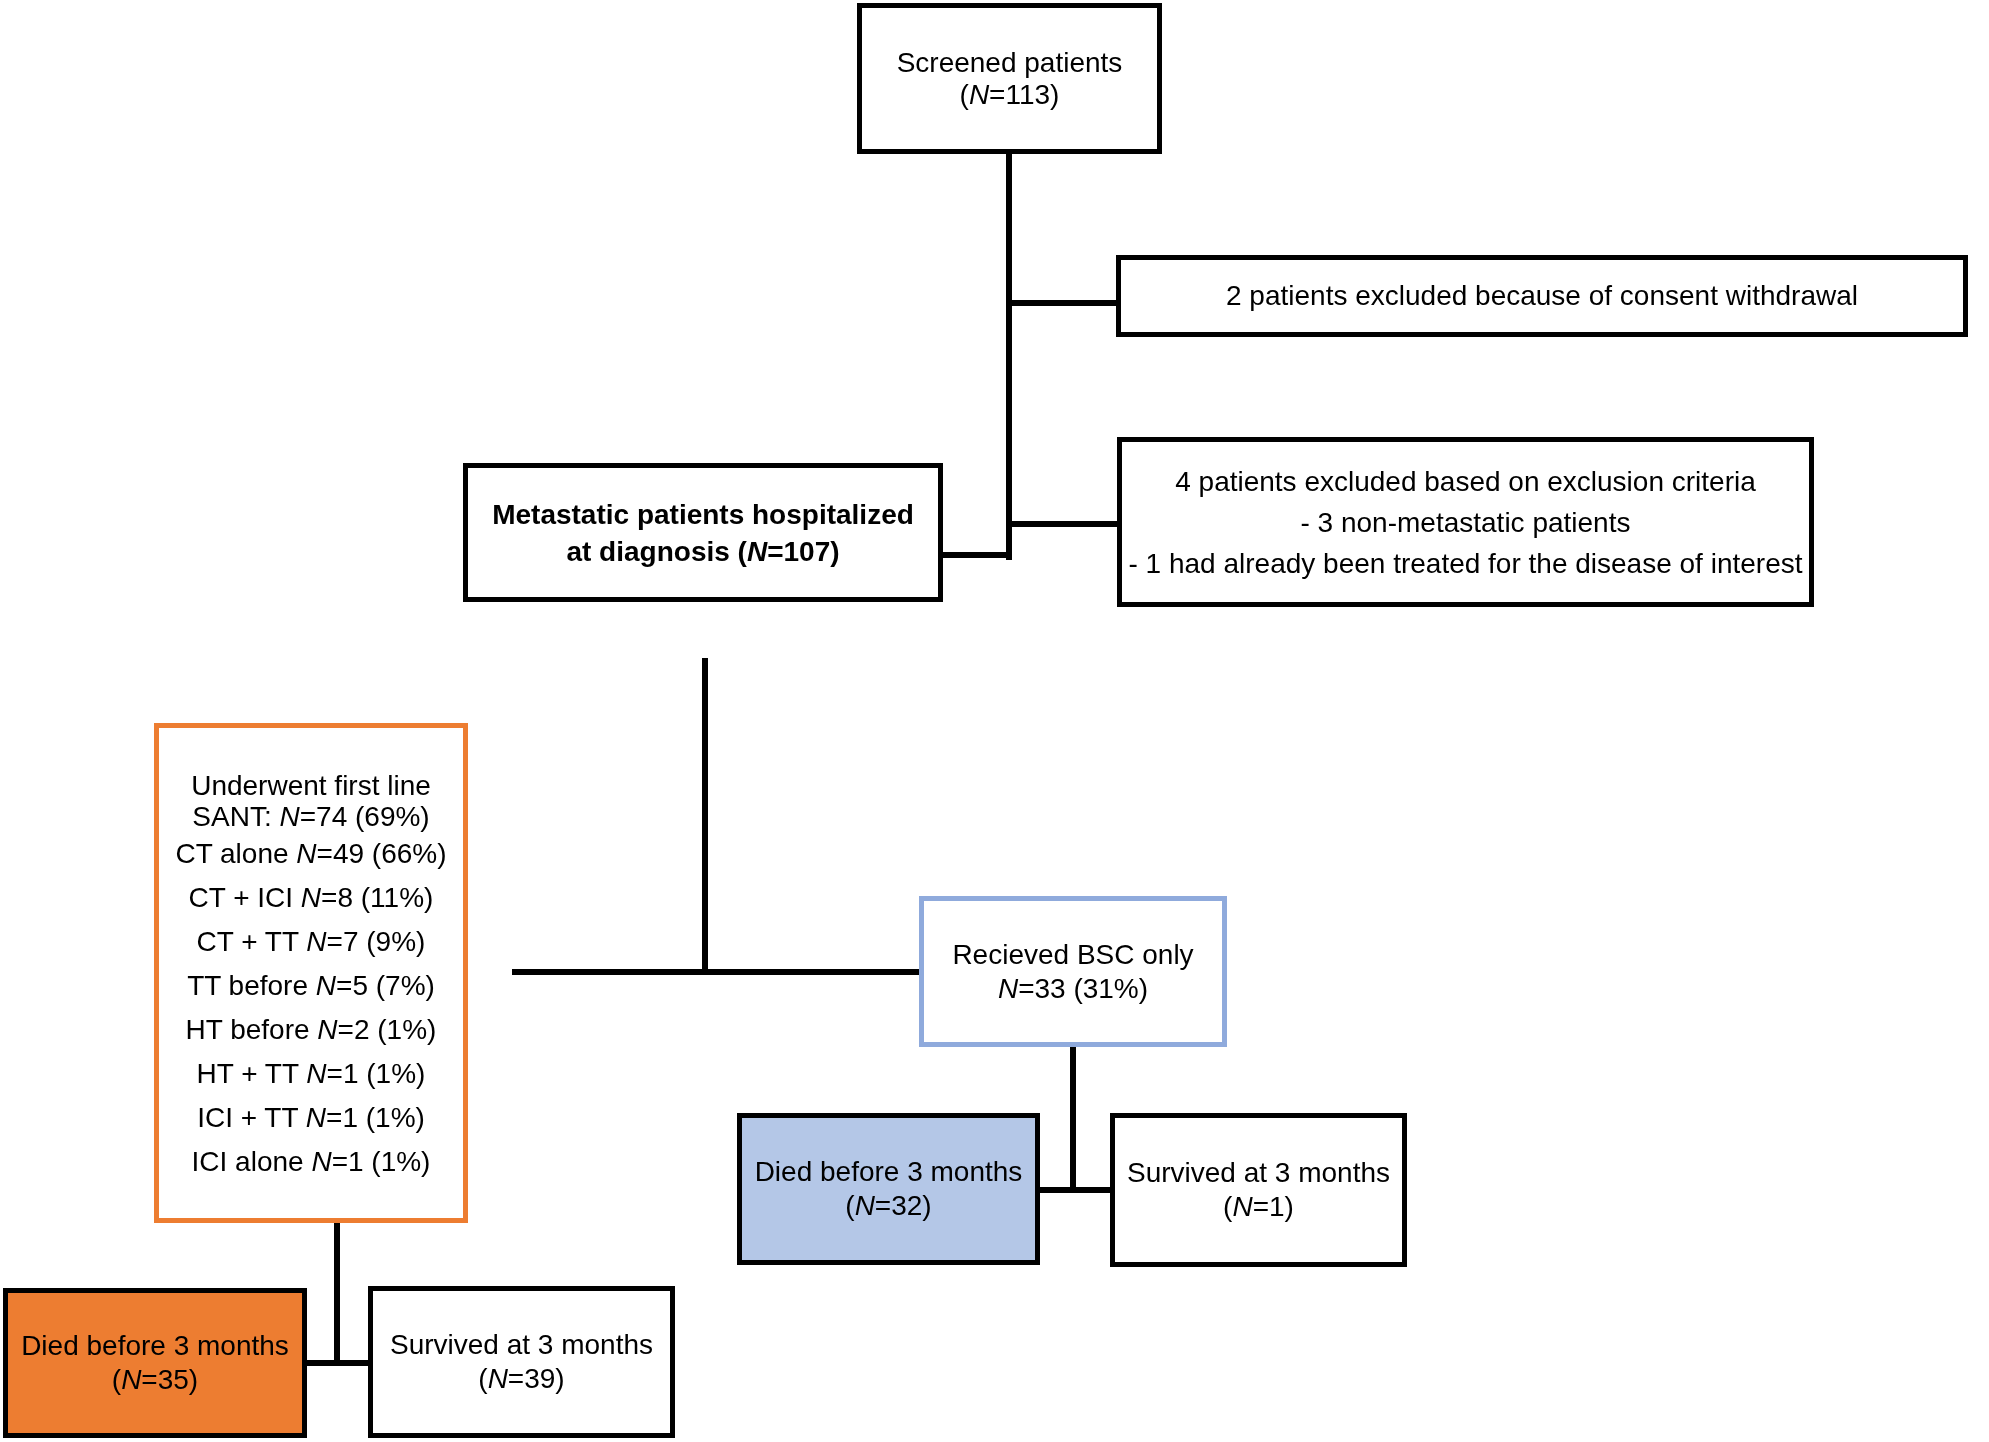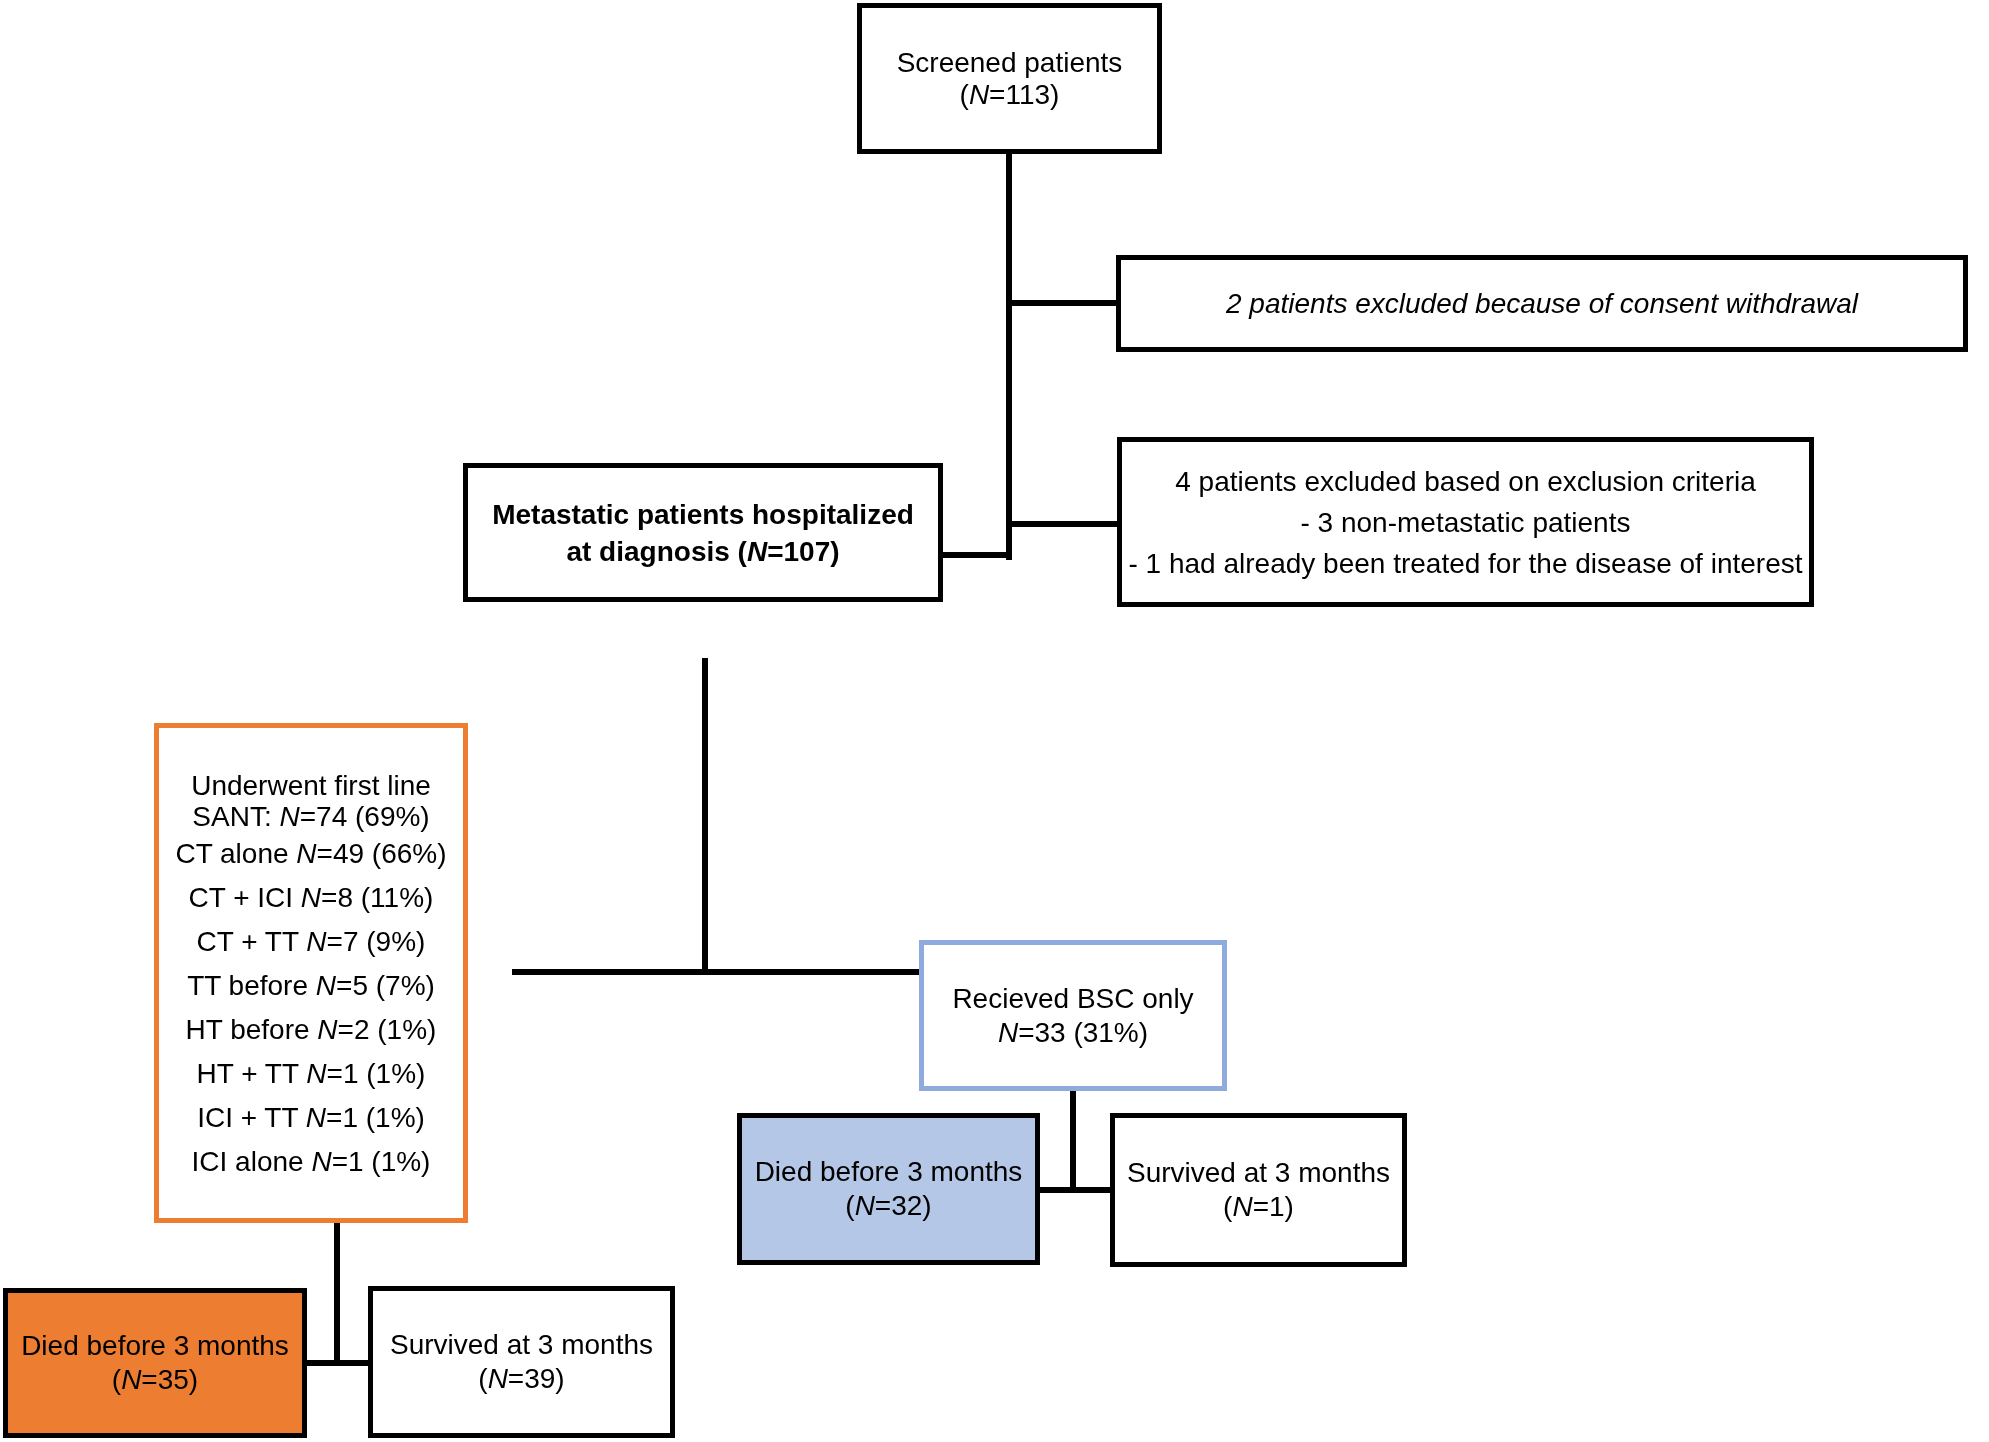--- a/index.html
+++ b/index.html
@@ -24,26 +24,26 @@
     text-align: center;
     font-size: 28px;
     line-height: 34px;
   }
   .line {
     position: absolute;
     background: var(--line, #000000);
   }
   
   #box-screened   { left: 857px;  top: 3px;    width: 305px; height: 151px; line-height: 32px; }
-  #box-excl1      { left: 1116px; top: 255px;  width: 852px; height: 97px; font-style: italic;  }
+  #box-excl1      { left: 1116px; top: 255px;  width: 852px; height: 82px;  }
   #box-excl2      { left: 1117px; top: 437px;  width: 697px; height: 170px; line-height: 41px; }
   #box-metastatic { left: 463px;  top: 463px;  width: 480px; height: 139px; font-weight: bold; line-height: 37px; }
   #box-sant       { left: 154px;  top: 723px;  width: 314px; height: 500px;
                     border-color: var(--orange); justify-content: flex-start; padding-top: 42px; }
-  #box-bsc        { left: 919px;  top: 896px;  width: 308px; height: 151px; border-color: var(--blue-border); margin-top: 44px; }
+  #box-bsc        { left: 919px;  top: 896px;  width: 308px; height: 151px; border-color: var(--blue-border); }
   #box-died32     { left: 737px;  top: 1113px; width: 303px; height: 152px; background: var(--light-blue-fill); }
   #box-surv1      { left: 1110px; top: 1113px; width: 297px; height: 154px; }
   #box-died35     { left: 3px;    top: 1288px; width: 304px; height: 150px; background: var(--orange); }
   #box-surv39     { left: 368px;  top: 1286px; width: 307px; height: 152px; }
 
   .s-line { line-height: 31px; }
   .s-item { line-height: 44px; white-space: nowrap; }
   .s-item b { font-weight: normal; }
 
   

